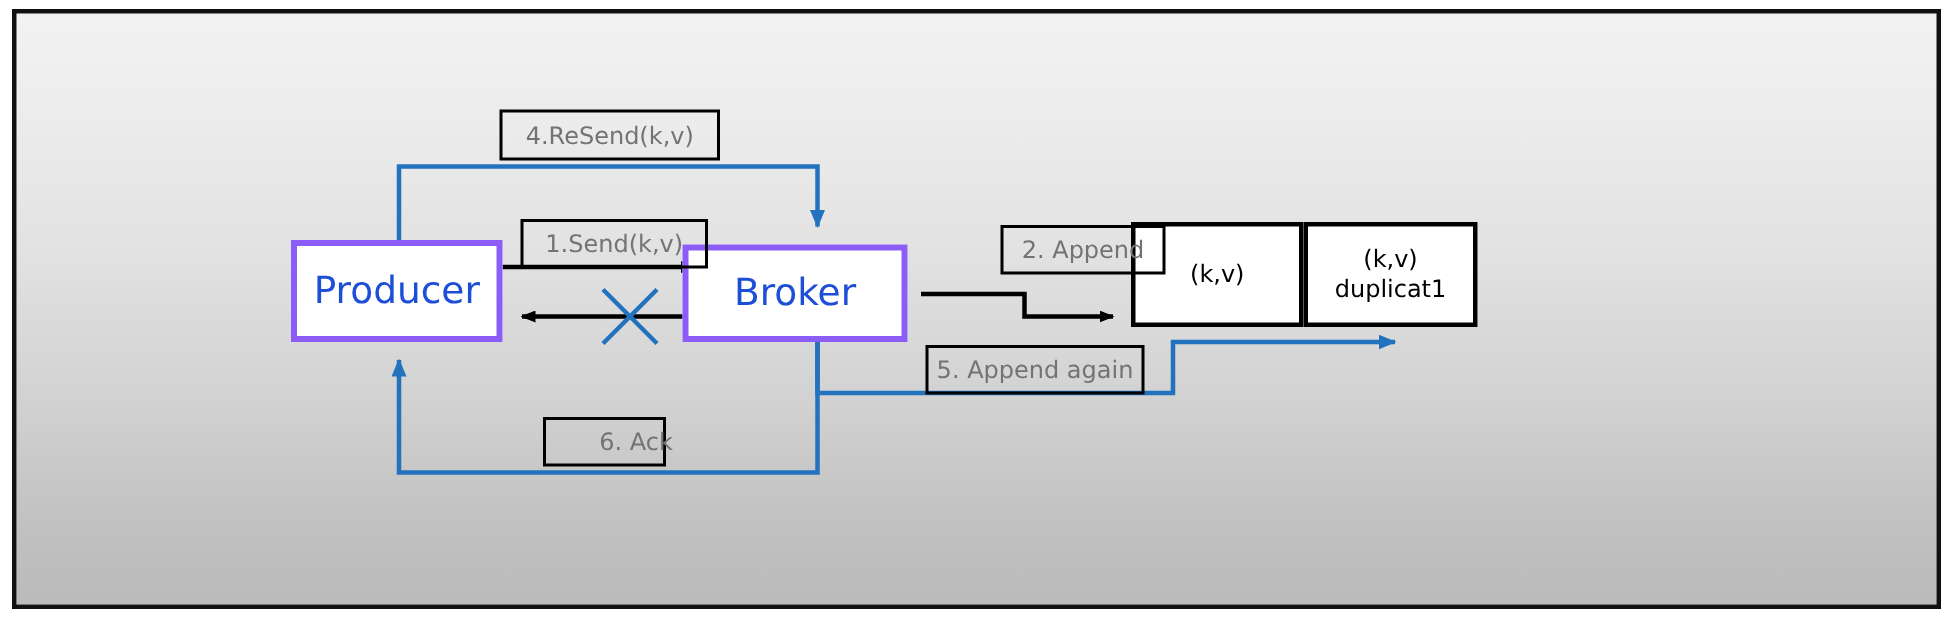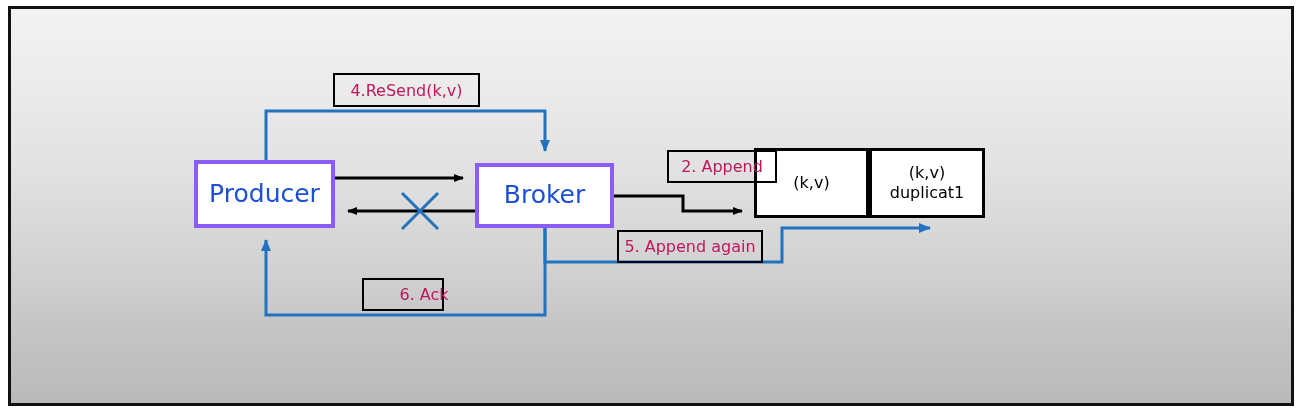--- a/index.html
+++ b/index.html
@@ -62,21 +62,21 @@
   }
   .labelbox {
     position: absolute;
     background: transparent;
     border: 2px solid #000000;
     box-sizing: border-box;
     display: flex;
     align-items: center;
     justify-content: center;
     text-align: center;
-    color: #be185d;
+    color: #737373;
     font-size: 16px;
     white-space: nowrap;
   }
 </style>
 </head>
 <body>
 
 <div id="canvas">
   <div id="slide"></div>
 
@@ -117,36 +117,39 @@
 
     <g>
       <path d="M545,228 L545,315 L266,315 L266,240" stroke="#2272BE" stroke-width="3" fill="none" marker-end="url(#arrow-blue)"></path>
     </g>
   </svg>
 
   <div class="nodebox" style="left:194px; top:160px; width:141px; height:68px;">
     <span class="nodelabel">Producer</span>
   </div>
 
-  <div class="nodebox" style="left:475px; top:163px; width:139px; height:65px;">
+  <div class="nodebox" style="left:455px; top:163px; width:150px; height:65px;">
     <span class="nodelabel">Broker</span>
   </div>
 
   <div class="partbox" style="left:754px; top:148px; width:115px; height:70px;">
     <span>(k,v)</span>
   </div>
   <div class="partbox" style="left:869px; top:148px; width:116px; height:70px;">
     <span>(k,v)
 duplicat1</span>
   </div>
 
   <div class="labelbox" style="left:333px; top:73px; width:147px; height:34px;">
     <span>4.ReSend(k,v)</span>
   </div>
 
+  <div class="labelbox" style="left:347px; top:146px; width:125px; height:33px;">
+    <span>1.Send(k,v)</span>
+  </div>
 
   <div class="labelbox" style="left:628px; top:150px; width:110px; height:33px;margin-left:39px;">
     <span>2. Append</span>
   </div>
 
 
   <div class="labelbox" style="left:617px; top:230px; width:146px; height:33px;">
     <span>5. Append again</span>
   </div>
 

